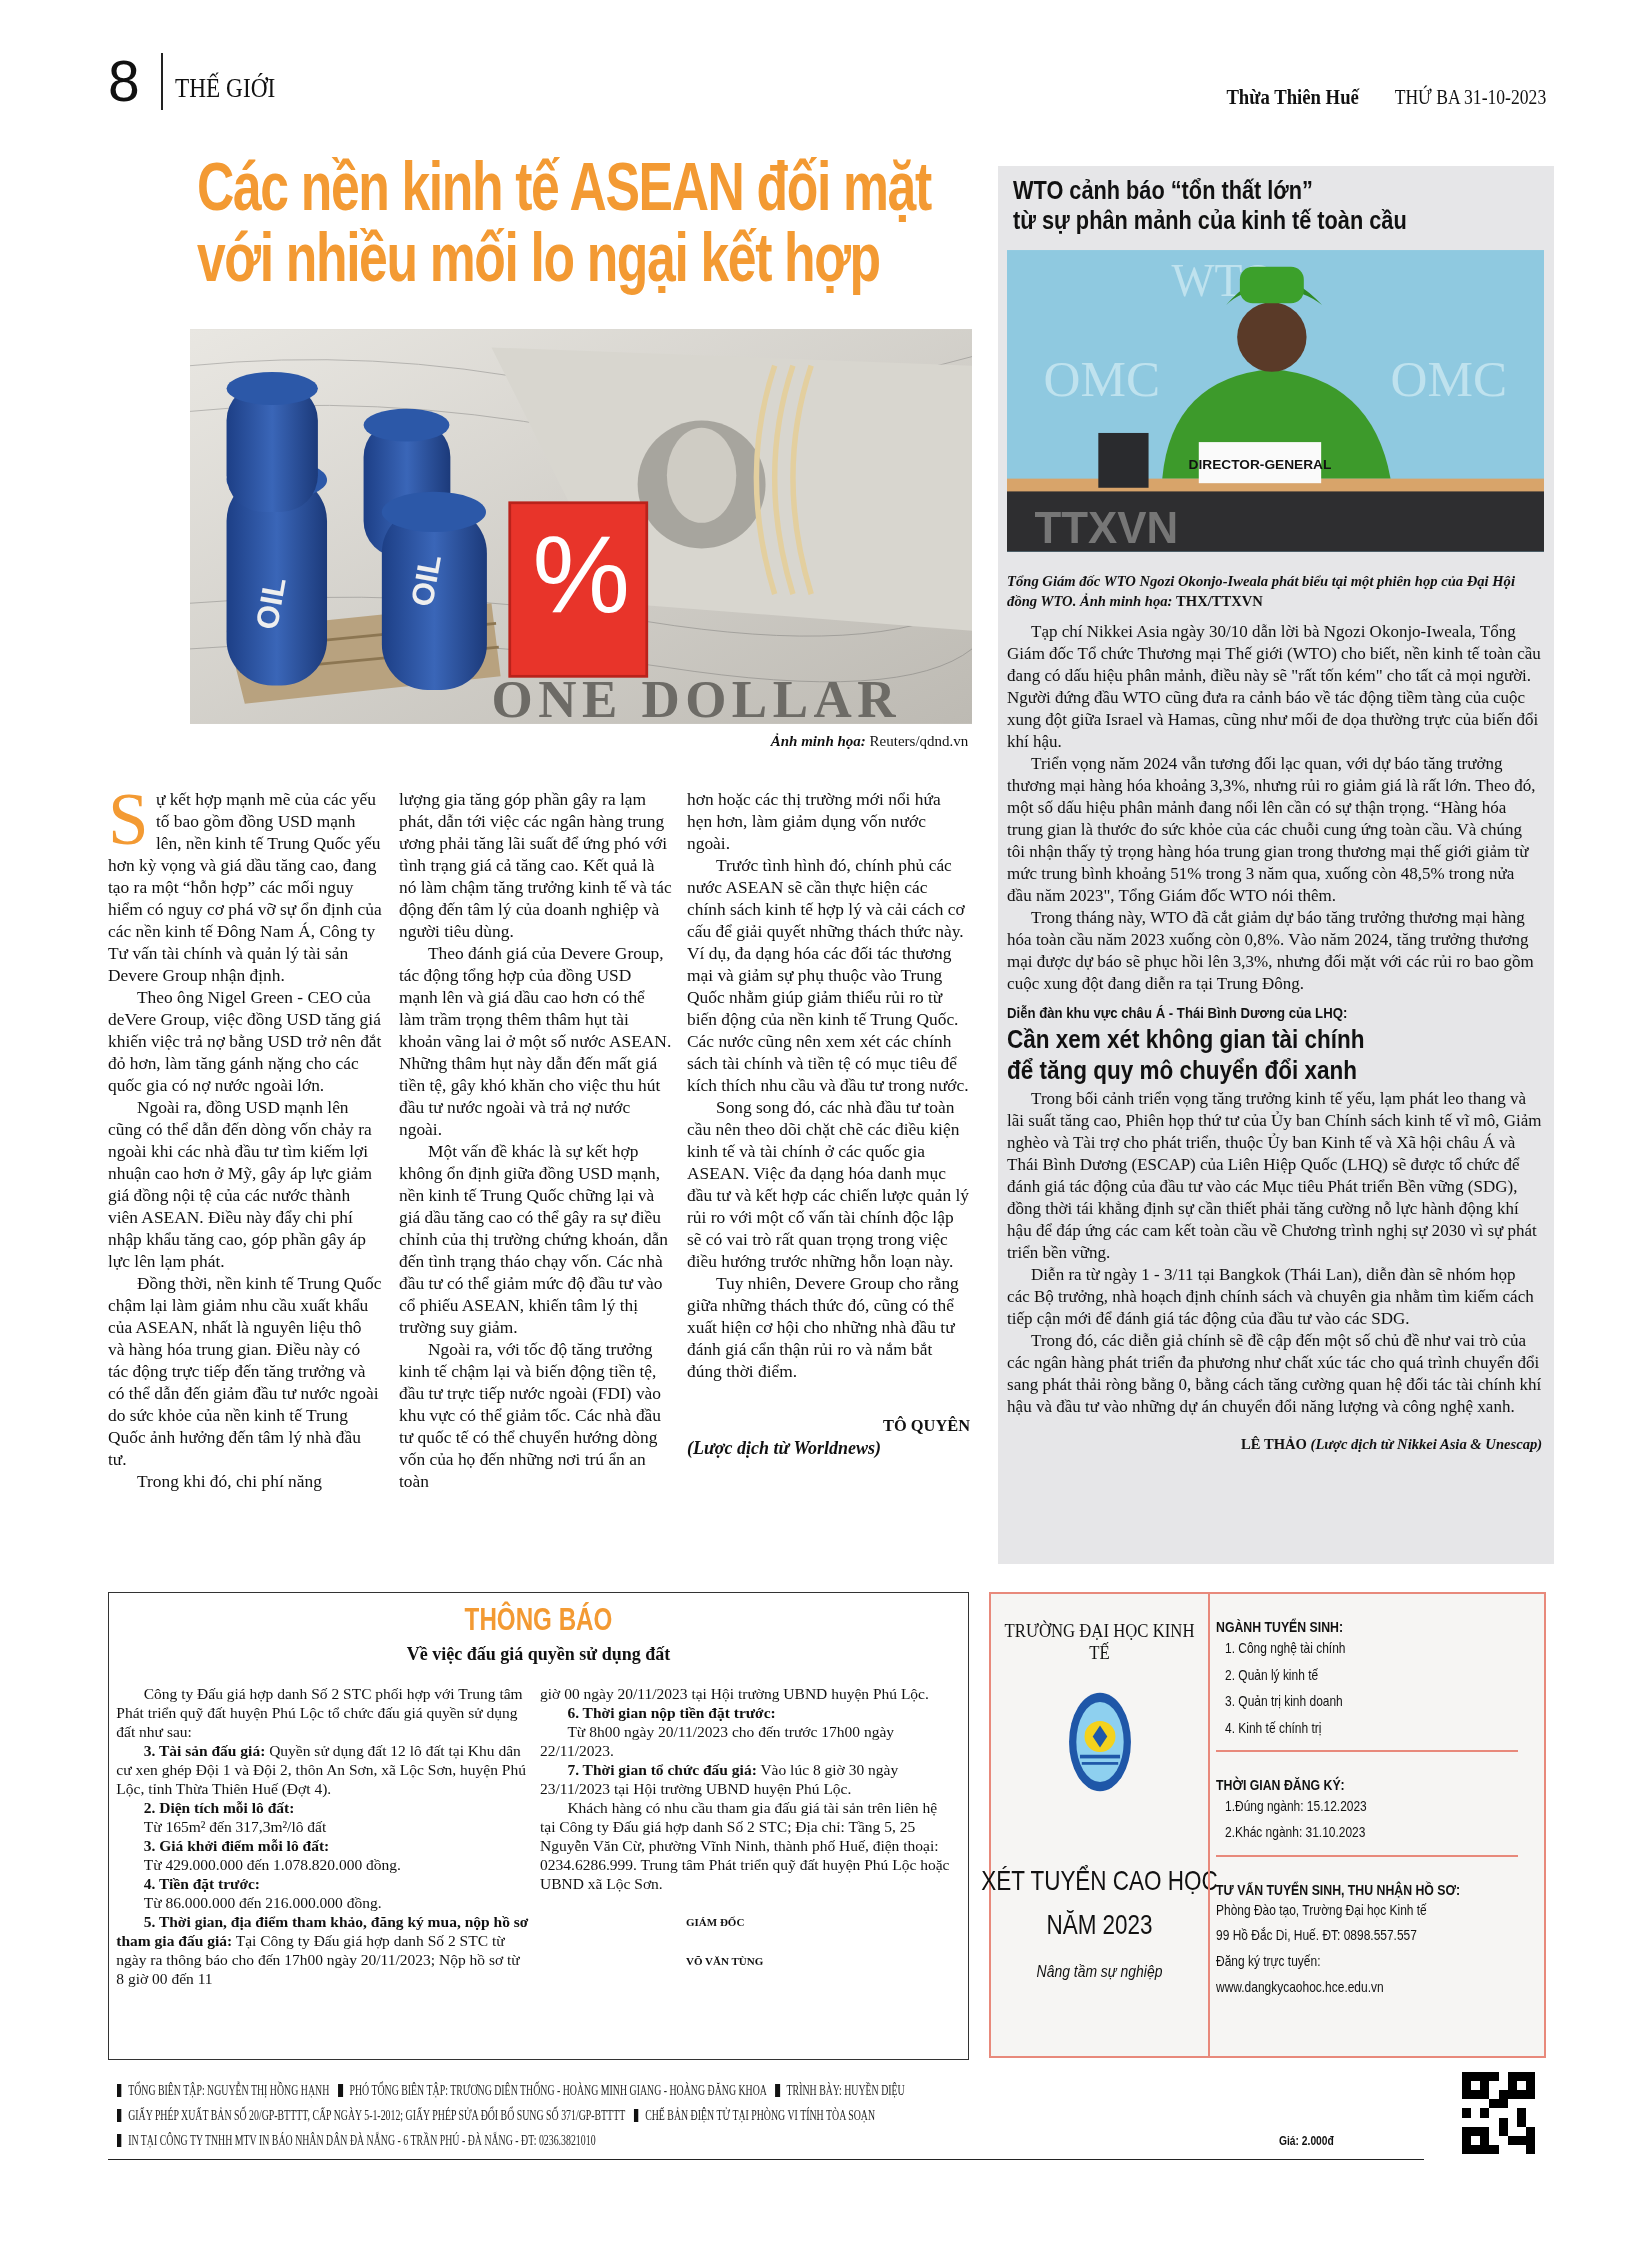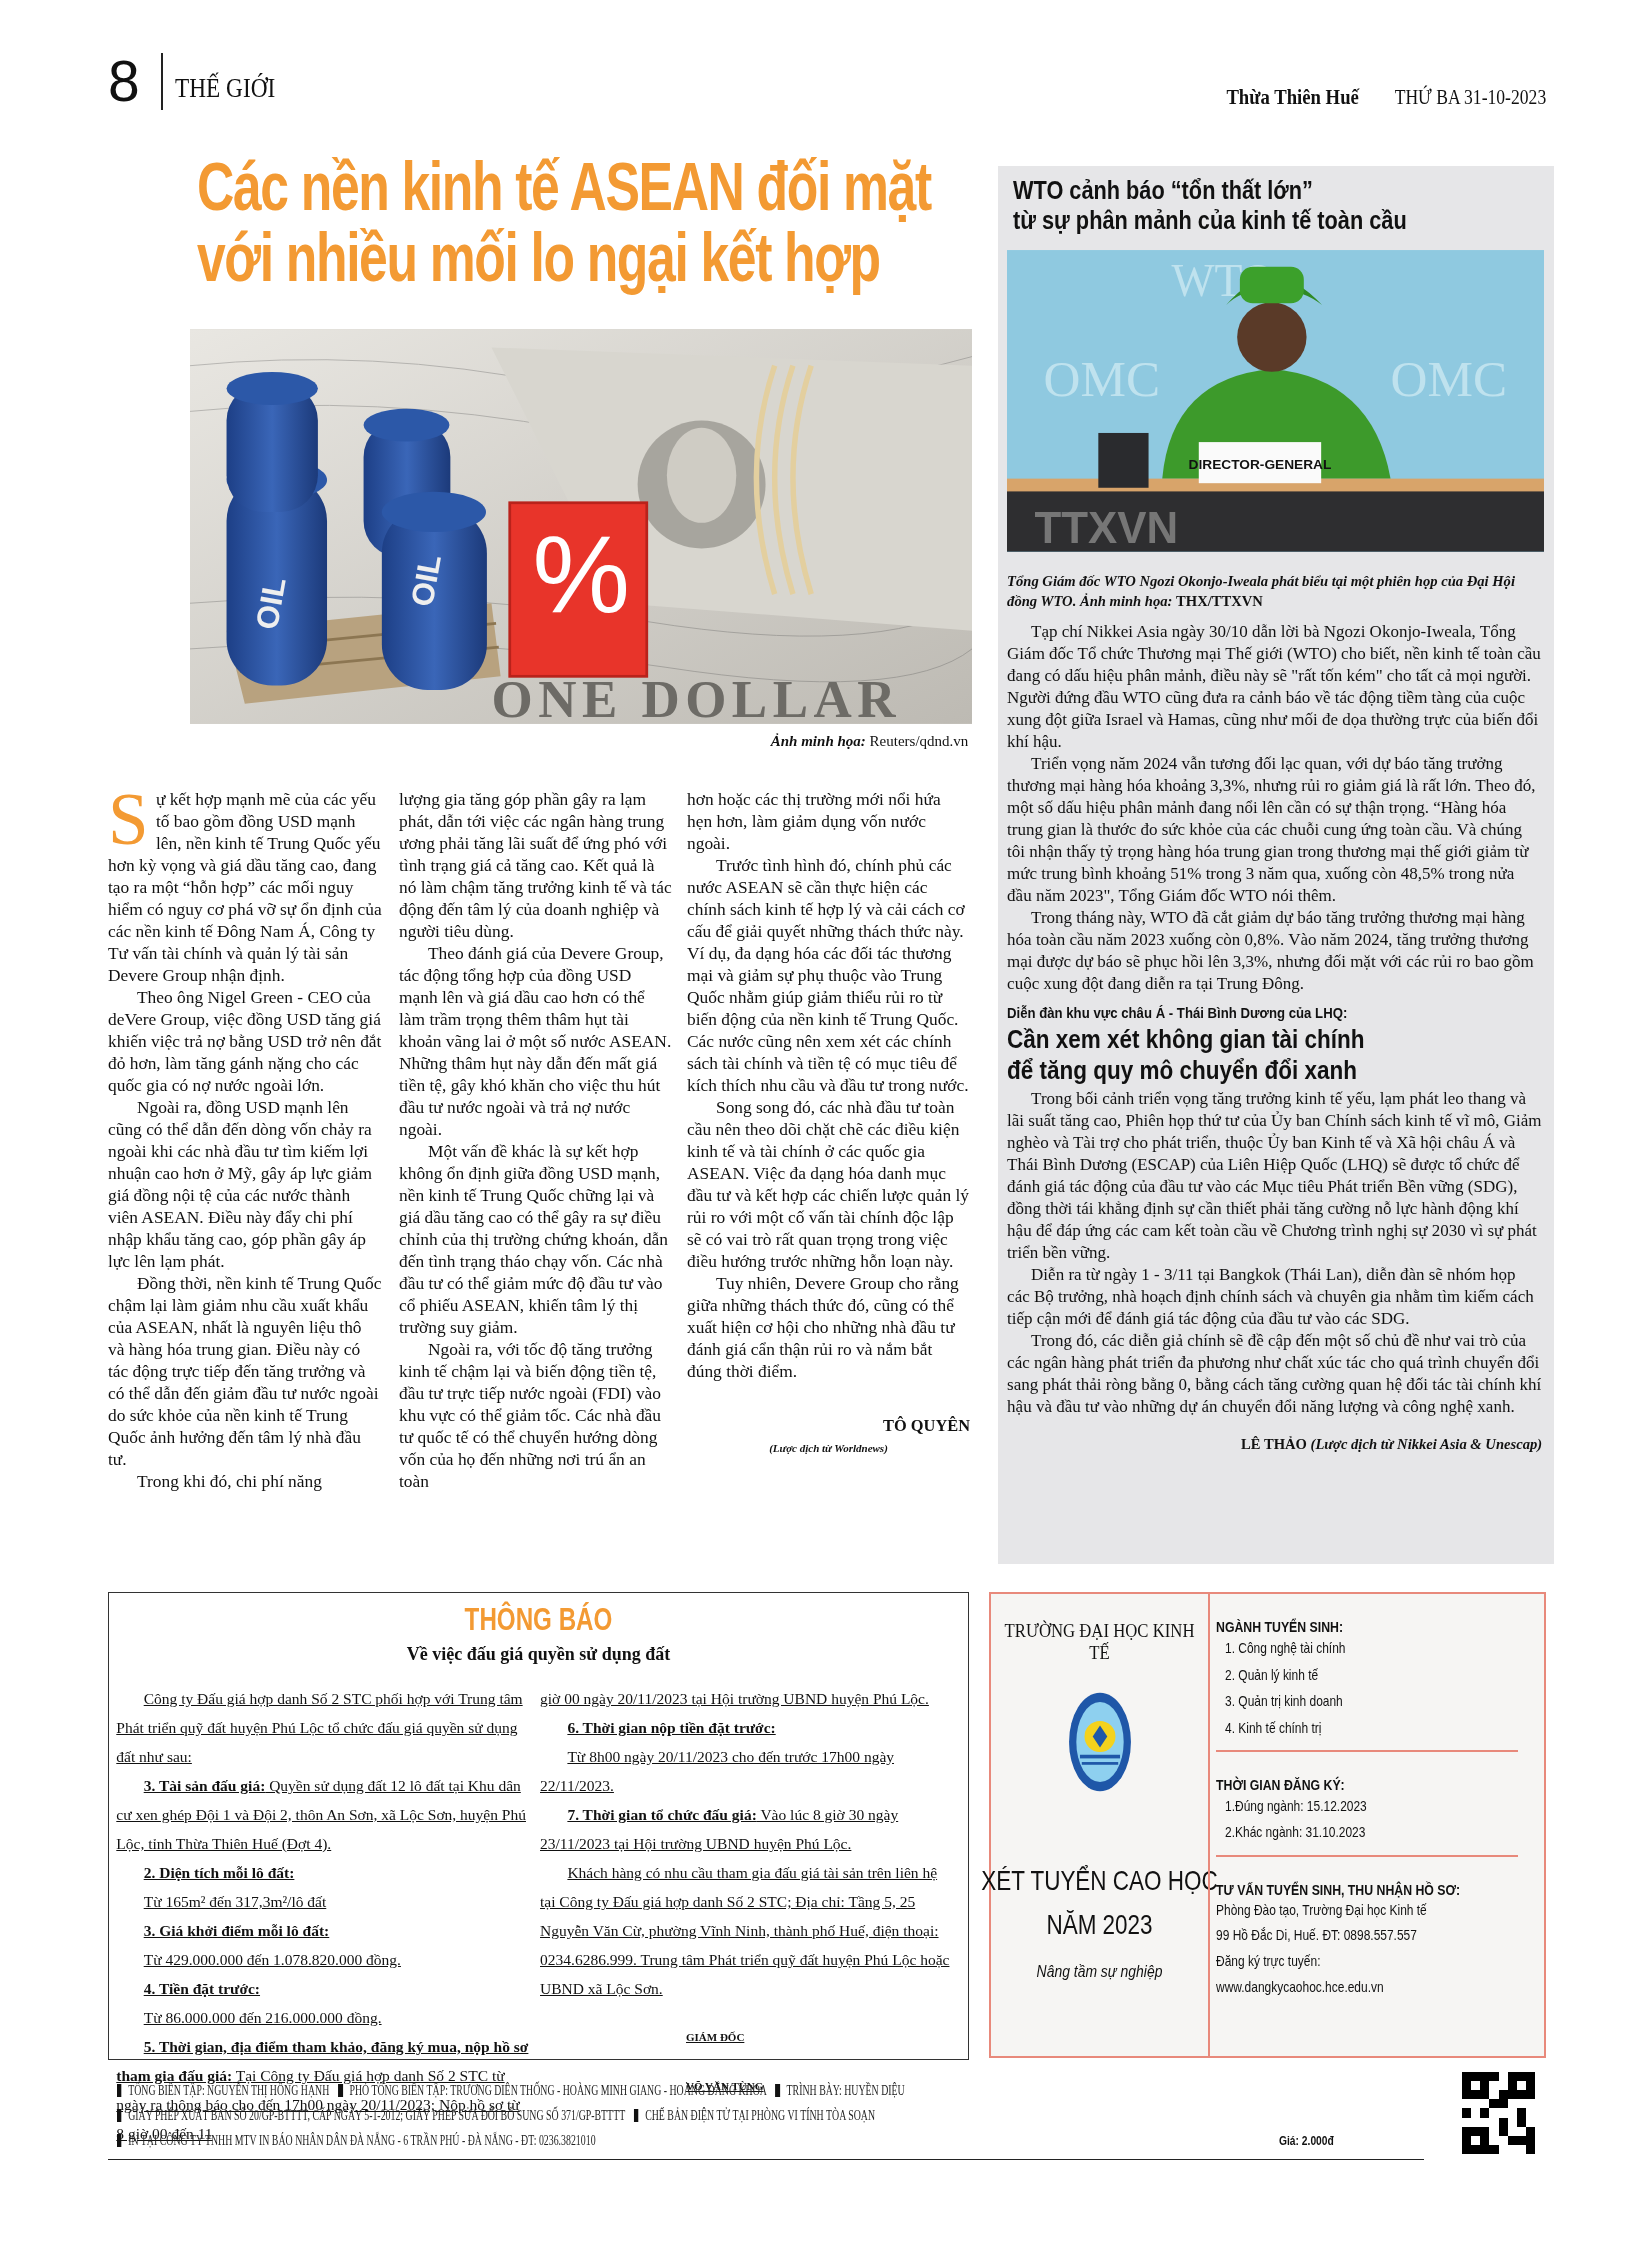--- a/index.html
+++ b/index.html
@@ -23,39 +23,39 @@
   #main-caption .credit b { font-style: normal; font-weight: normal; }
 
   .col { position: absolute; font-size: 17.4px; line-height: 22px; text-align: left; }
   .col p { text-indent: 29px; }
   .col p.noind { text-indent: 0; }
   #col1 { left: 108px; top: 788px; width: 274px; }
   #col2 { left: 399px; top: 788px; width: 274px; }
   #col3 { left: 687px; top: 788px; width: 283px; }
   .dropcap { float: left; font-size: 73px; line-height: 60px; color: #f39a33; margin: 1.8px 7.3px 0 0; font-family: "Liberation Serif", serif; }
   .byline { text-align: right; font-weight: bold; font-size: 16.4px; margin-top: 33px; }
-  .byline-sub { text-align: center; font-style: italic; font-weight: bold; font-size: 11px; }
+  .byline-sub { text-align: left; font-style: italic; font-weight: bold; font-size: 18px; }
 
   
   #sidebar { position: absolute; left: 990px; top: 166px; width: 556px; height: 1398px; background: #e6e6e8; margin-left: 8px; }
   #wto-title { position: absolute; left: 14.6px; top: 9.1px; font-family: "Liberation Sans", sans-serif; font-weight: bold; font-size: 26.5px; line-height: 30px; transform: scaleX(0.82); transform-origin: left top; width: 640px; }
   #wto-photo { position: absolute; left: 9.1px; top: 84px; width: 537px; height: 302px; overflow: hidden; background: #9fd0e4; }
   #wto-caption { position: absolute; left: 9.1px; top: 405px; width: 539px; font-style: italic; font-weight: bold; font-size: 14.6px; line-height: 20px; }
   #wto-body { position: absolute; left: 9.1px; top: 455px; width: 535px; font-size: 17px; line-height: 22px; }
   #wto-body p { text-indent: 24px; }
   #escap-kicker { font-family: "Liberation Sans", sans-serif; font-weight: bold; font-size: 15.5px; margin-top: 7.3px; transform: scaleX(0.85); transform-origin: left; width: 640px; }
   #escap-title { font-family: "Liberation Sans", sans-serif; font-weight: bold; font-size: 25px; line-height: 31px; transform: scaleX(0.9); transform-origin: left; width: 603px; margin-bottom: 1.8px; }
   #wto-byline { text-align: right; font-size: 14.6px; font-weight: bold; margin-top: 14.6px; }
   #wto-byline i { font-weight: bold; text-align: center; }
 
   
   #notice { position: absolute; left: 108px; top: 1592px; width: 861px; height: 468px; border: 1.8px solid #333; }
   #notice-title { position: absolute; left: 0; right: 0; top: 9.1px; text-align: center; font-family: "Liberation Sans", sans-serif; font-weight: bold; color: #f39a33; font-size: 31px; transform: scaleX(0.78); }
   #notice-sub { position: absolute; left: 0; right: 0; top: 51px; text-align: center; font-weight: bold; font-size: 18px; }
-  .ncol { position: absolute; top: 91px; font-size: 15.5px; line-height: 29px; text-decoration: underline; }
+  .ncol { position: absolute; top: 91px; font-size: 15.5px; line-height: 19px; }
   .ncol p { text-indent: 27.4px; }
   .ncol p.cont { text-indent: 0; }
   .ncol p.ind { padding-left: 27.4px; text-indent: 0; }
   #ncol1 { left: 7.3px; width: 413px; }
   #ncol2 { left: 431px; width: 413px; }
   .sign { font-weight: bold; font-size: 11px; padding-left: 146px; }
 
   
   #ad { position: absolute; left: 989px; top: 1592px; width: 557px; height: 466px; background: #f6f5f3; border: 2.7px solid #e8897b; }
   #ad-divider { position: absolute; left: 217px; top: 0; width: 1.8px; height: 100%; background: #e8897b; }

